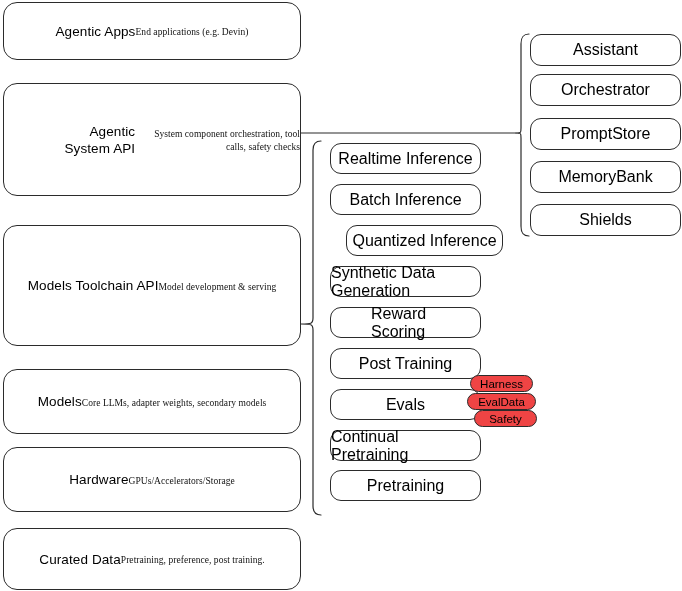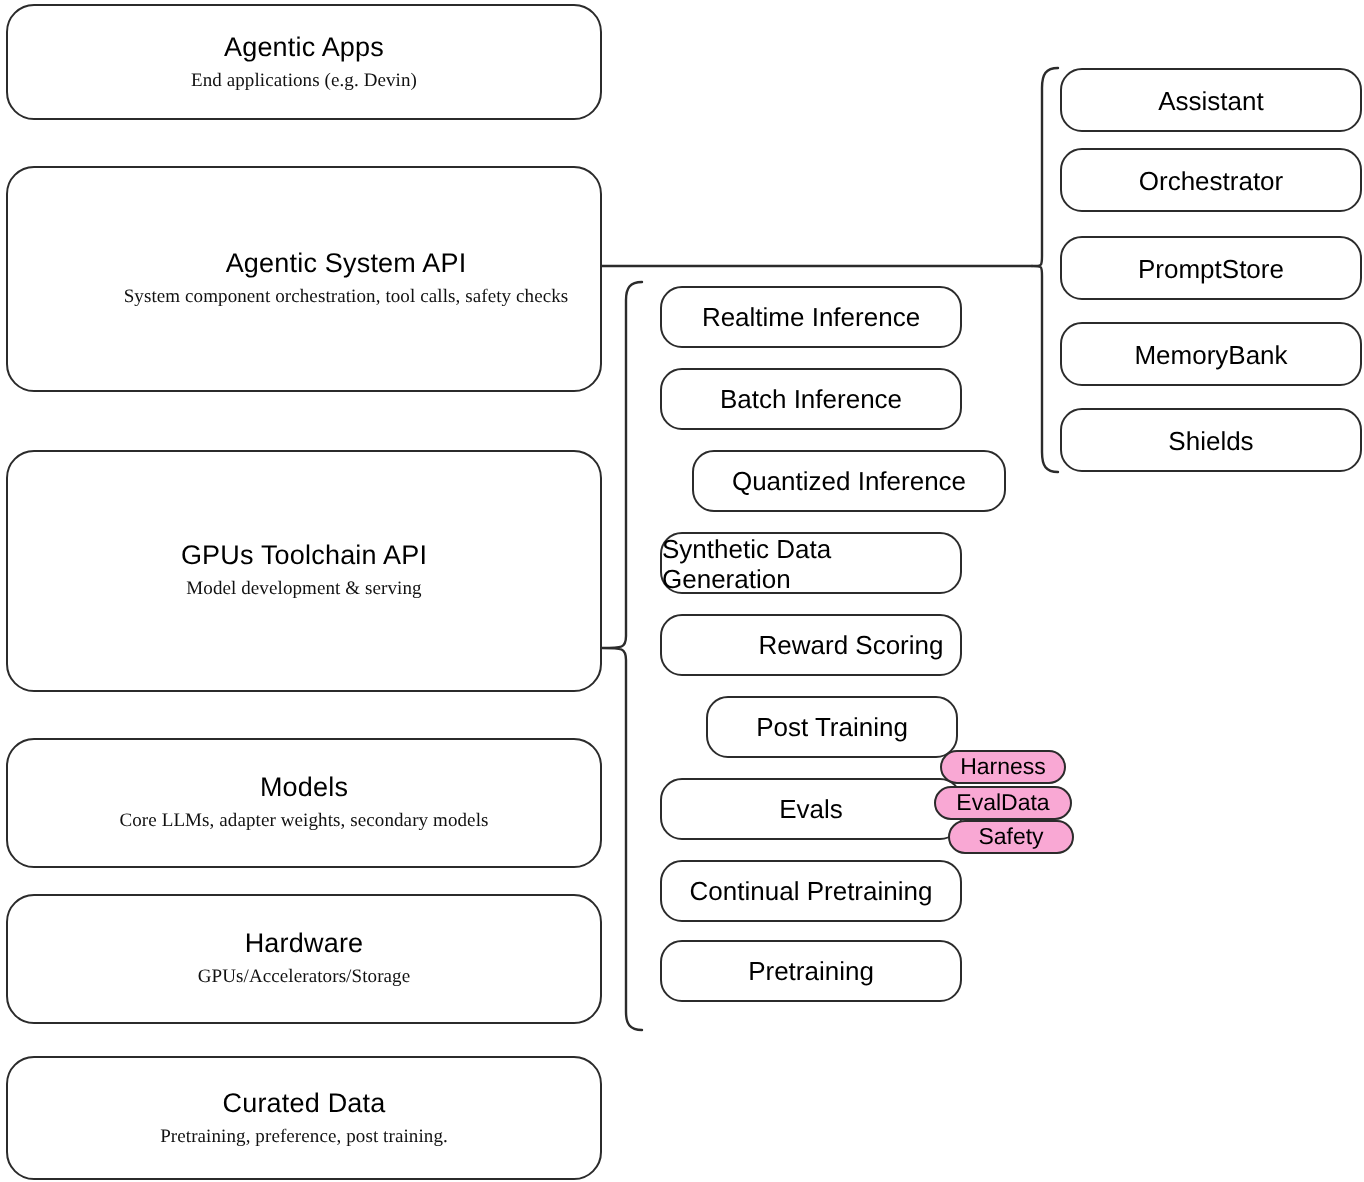--- a/index.html
+++ b/index.html
@@ -18,21 +18,21 @@
     background: #ffffff;
     overflow: hidden;
   }
   .box {
     position: absolute;
     box-sizing: border-box;
     background: #ffffff;
     border: 1.2px solid #2b2b2b;
     border-radius: 12px;
     display: flex;
-    flex-direction: column;
+    flex-direction: row;
     align-items: center;
     justify-content: center;
     text-align: right;
   }
   .box .title {
     font-size: 13.5px;
     line-height: 17px;
     color: #000000;
     letter-spacing: 0.1px;
   }
@@ -49,28 +49,28 @@
   
   .row-box {
     position: absolute;
     box-sizing: border-box;
     background: #ffffff;
     border: 1.2px solid #2b2b2b;
     border-radius: 11px;
     display: flex;
     align-items: center;
     justify-content: center;
-    font-size: 13px;
+    font-size: 16px;
     color: #000000;
   }
   
   .pill {
     position: absolute;
     box-sizing: border-box;
-    background: #f9a8d4;
+    background: #ef4444;
     border: 1.2px solid #2b2b2b;
     border-radius: 999px;
     display: flex;
     align-items: center;
     justify-content: center;
     font-size: 11.5px;
     color: #000000;
     z-index: 5;
   }
   .connector {
@@ -96,21 +96,21 @@
     <div class="title">Agentic Apps</div>
     <div class="subtitle">End applications (e.g. Devin)</div>
   </div>
 
   <div class="box stack-box" style="left:3px; top:83px; width:298px; height:113px;padding-left:42px;">
     <div class="title">Agentic System API</div>
     <div class="subtitle">System component orchestration, tool calls, safety checks</div>
   </div>
 
   <div class="box stack-box" style="left:3px; top:225px; width:298px; height:121px;">
-    <div class="title">GPUs Toolchain API</div>
+    <div class="title">Models Toolchain API</div>
     <div class="subtitle">Model development &amp; serving</div>
   </div>
 
   <div class="box stack-box" style="left:3px; top:369px; width:298px; height:65px;">
     <div class="title">Models</div>
     <div class="subtitle">Core LLMs, adapter weights, secondary models</div>
   </div>
 
   <div class="box stack-box" style="left:3px; top:447px; width:298px; height:65px;">
     <div class="title">Hardware</div>
@@ -145,21 +145,21 @@
              C311,324 313,324 313,330
              L313,506
              C313,512 315,515 321,515"></path>
   </svg>
 
   <div class="row-box" style="left:330px; top:143px; width:151px; height:31px;">Realtime Inference</div>
   <div class="row-box" style="left:330px; top:184px; width:151px; height:31px;">Batch Inference</div>
   <div class="row-box" style="left:346px; top:225px; width:157px; height:31px;">Quantized Inference</div>
   <div class="row-box" style="left:330px; top:266px; width:151px; height:31px;">Synthetic Data Generation</div>
   <div class="row-box" style="left:330px; top:307px; width:151px; height:31px;padding-left:40px;">Reward Scoring</div>
-  <div class="row-box" style="left:330px; top:348px; width:126px; height:31px;margin-left:23px;">Post Training</div>
+  <div class="row-box" style="left:330px; top:348px; width:151px; height:31px;">Post Training</div>
   <div class="row-box" style="left:330px; top:389px; width:151px; height:31px;">Evals</div>
   <div class="row-box" style="left:330px; top:430px; width:151px; height:31px;">Continual Pretraining</div>
   <div class="row-box" style="left:330px; top:470px; width:151px; height:31px;">Pretraining</div>
 
   <div class="pill" style="left:470px; top:375px; width:63px; height:17px;">Harness</div>
   <div class="pill" style="left:467px; top:393px; width:69px; height:17px;">EvalData</div>
   <div class="pill" style="left:474px; top:410px; width:63px; height:17px;">Safety</div>
 
   <div class="row-box" style="left:530px; top:34px; width:151px; height:32px;">Assistant</div>
   <div class="row-box" style="left:530px; top:74px; width:151px; height:32px;">Orchestrator</div>

